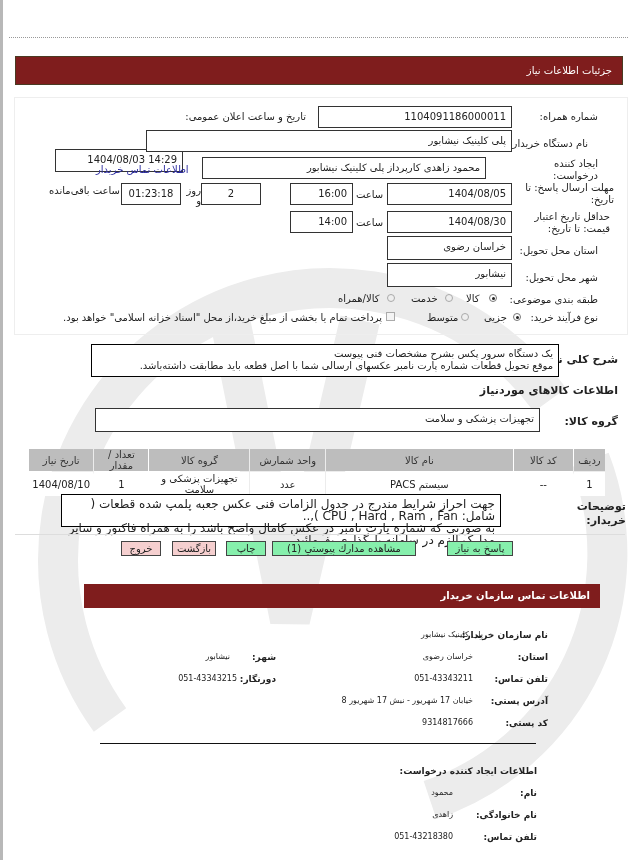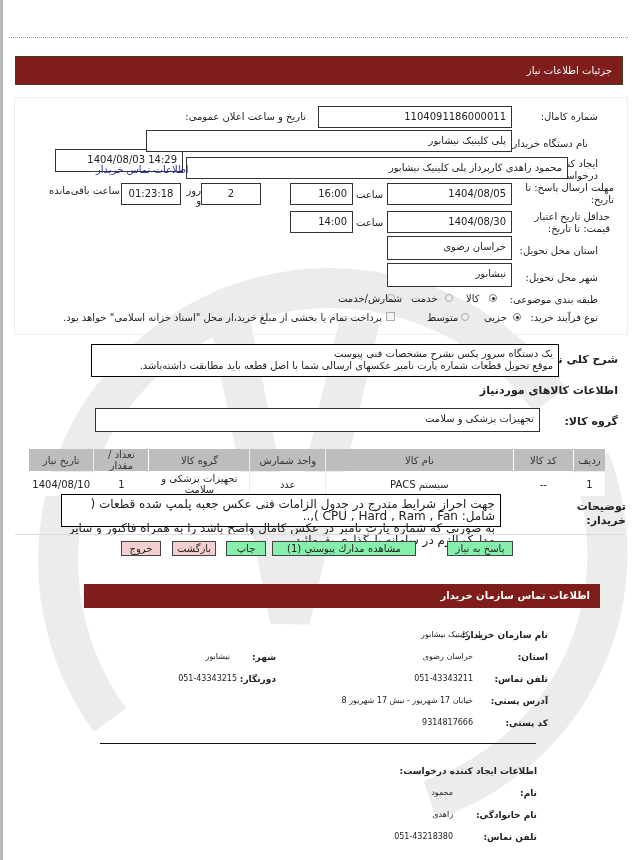--- a/index.html
+++ b/index.html
@@ -48,31 +48,31 @@
     <path d="M200 120 L260 420 L330 120"></path>
   </g>
 </svg>
 
 <div class="hdr" style="left:15px; top:56px; width:606px; height:27px; line-height:27px;">
   <span>جزئیات اطلاعات نیاز</span>
 </div>
 
 <div class="panel"></div>
 
-<div class="lbl" style="right:36px; top:111px;">شماره کامال:</div>
+<div class="lbl" style="right:36px; top:111px;">شماره همراه:</div>
 <div class="box ltr" style="left:318px; top:106px; width:194px; height:22px; text-align:right;">1104091186000011</div>
 
 <div class="lbl" style="left:156px; top:111px; width:150px;">تاریخ و ساعت اعلان عمومی:</div>
 <div class="box ltr" style="left:55px; top:103px; width:128px; height:23px; text-align:right;margin-top:46px;">1404/08/03 14:29</div>
 
 <div class="lbl" style="right:46px; top:138px;">نام دستگاه خریدار:</div>
 <div class="box" style="left:146px; top:130px; width:366px; height:22px;">پلی  کلینیک  نیشابور</div>
 
 <div class="lbl" style="right:36px; top:158px; width:90px;">ایجاد کننده درخواست:</div>
-<div class="box" style="left:186px; top:157px; width:382px; height:22px;">محمود زاهدی کارپرداز پلی  کلینیک  نیشابور</div>
+<div class="box" style="left:202px; top:157px; width:284px; height:22px;">محمود زاهدی کارپرداز پلی  کلینیک  نیشابور</div>
 <div class="lbl link" style="left:96px; top:164px;">اطلاعات تماس خریدار</div>
 
 <div class="lbl" style="right:20px; top:182px; width:100px;">مهلت ارسال پاسخ: تا تاریخ:</div>
 <div class="box ltr" style="left:387px; top:183px; width:125px; height:22px; text-align:right;">1404/08/05</div>
 <div class="lbl" style="left:356px; top:189px;">ساعت</div>
 <div class="box ltr" style="left:290px; top:183px; width:63px; height:22px; text-align:right;">16:00</div>
 <div class="box ltr" style="left:201px; top:183px; width:60px; height:22px; text-align:center;">2</div>
 <div class="lbl" style="left:185px; top:186px; width:16px; line-height:10px;">روز و</div>
 <div class="box ltr" style="left:121px; top:183px; width:60px; height:22px; text-align:center;">01:23:18</div>
 <div class="lbl" style="left:46px; top:185px; width:74px;">ساعت باقی‌مانده</div>
@@ -86,21 +86,21 @@
 <div class="box" style="left:387px; top:236px; width:125px; height:24px;">خراسان  رضوی</div>
 <div class="lbl" style="right:36px; top:272px;">شهر محل تحویل:</div>
 <div class="box" style="left:387px; top:263px; width:125px; height:24px;">نیشابور</div>
 
 <div class="lbl" style="right:36px; top:294px;">طبقه بندی موضوعی:</div>
 <div class="radio on" style="left:489px; top:294px;"></div>
 <div class="lbl" style="left:466px; top:293px;">کالا</div>
 <div class="radio" style="left:445px; top:294px;"></div>
 <div class="lbl" style="left:411px; top:293px;">خدمت</div>
 <div class="radio" style="left:387px; top:294px;"></div>
-<div class="lbl" style="left:338px; top:293px;">شمارش/خدمت</div>
+<div class="lbl" style="left:338px; top:293px;">کالا/همراه</div>
 
 <div class="lbl" style="right:36px; top:312px;">نوع فرآیند خرید:</div>
 <div class="radio on" style="left:513px; top:313px;"></div>
 <div class="lbl" style="left:484px; top:312px;">جزیی</div>
 <div class="radio" style="left:461px; top:313px;"></div>
 <div class="lbl" style="left:427px; top:312px;">متوسط</div>
 <div class="chk" style="left:386px; top:312px;"></div>
 <div class="lbl" style="left:53px; top:312px; width:329px;">پرداخت تمام یا بخشی از مبلغ خرید،از محل "اسناد خزانه اسلامی" خواهد بود.</div>
 
 <div class="lbl bold" style="right:16px; top:354px; font-size:11px;">شرح کلی نیاز:</div>

